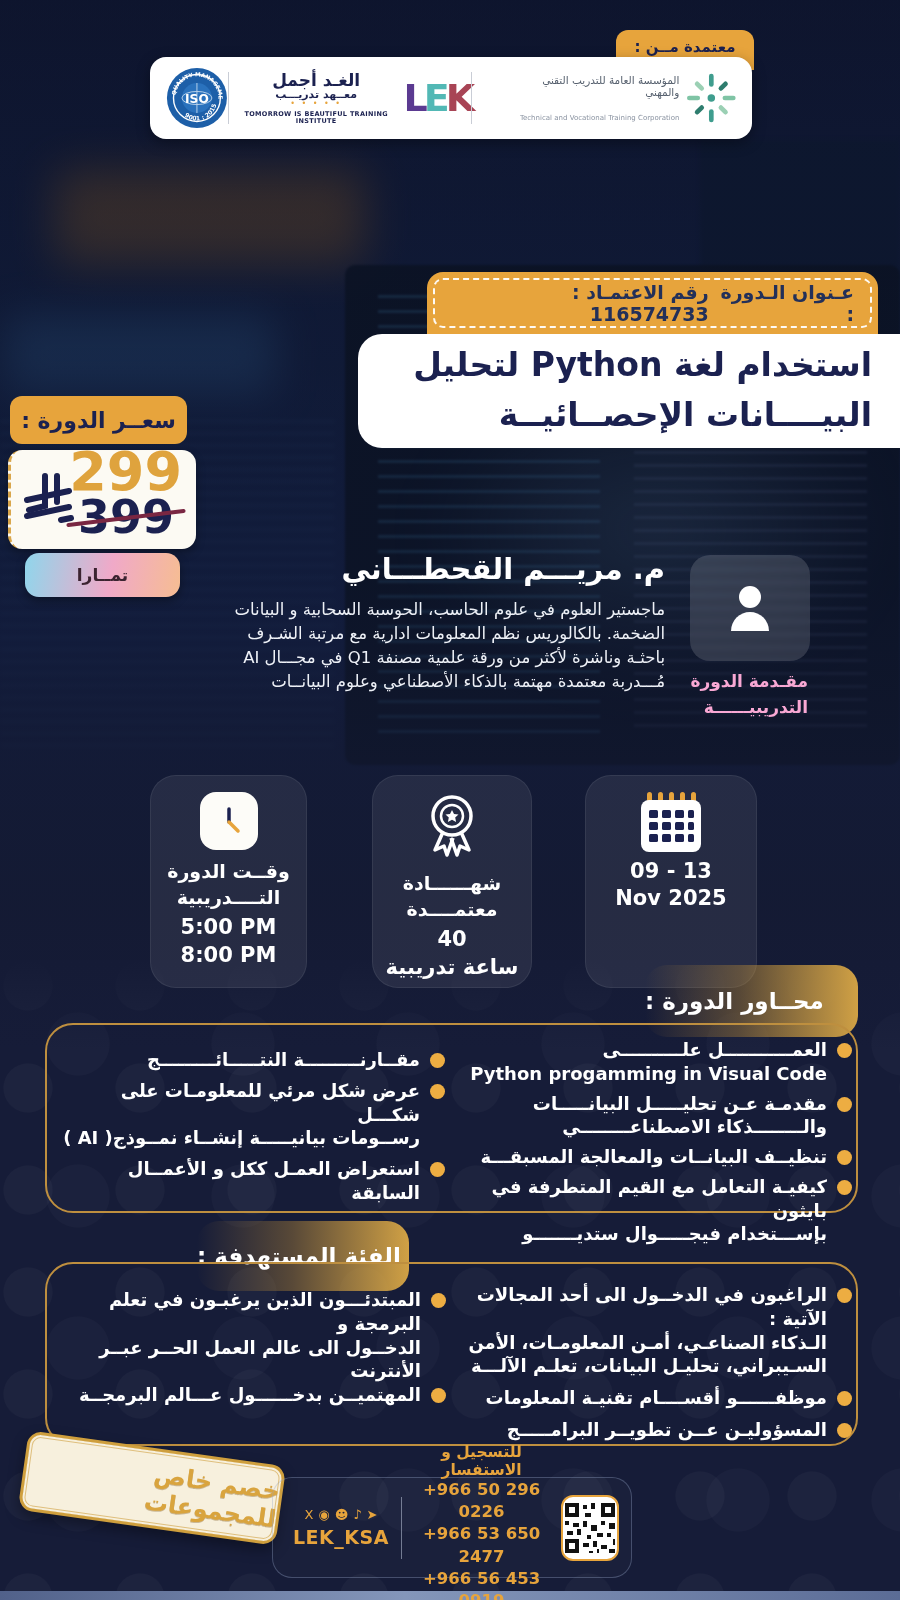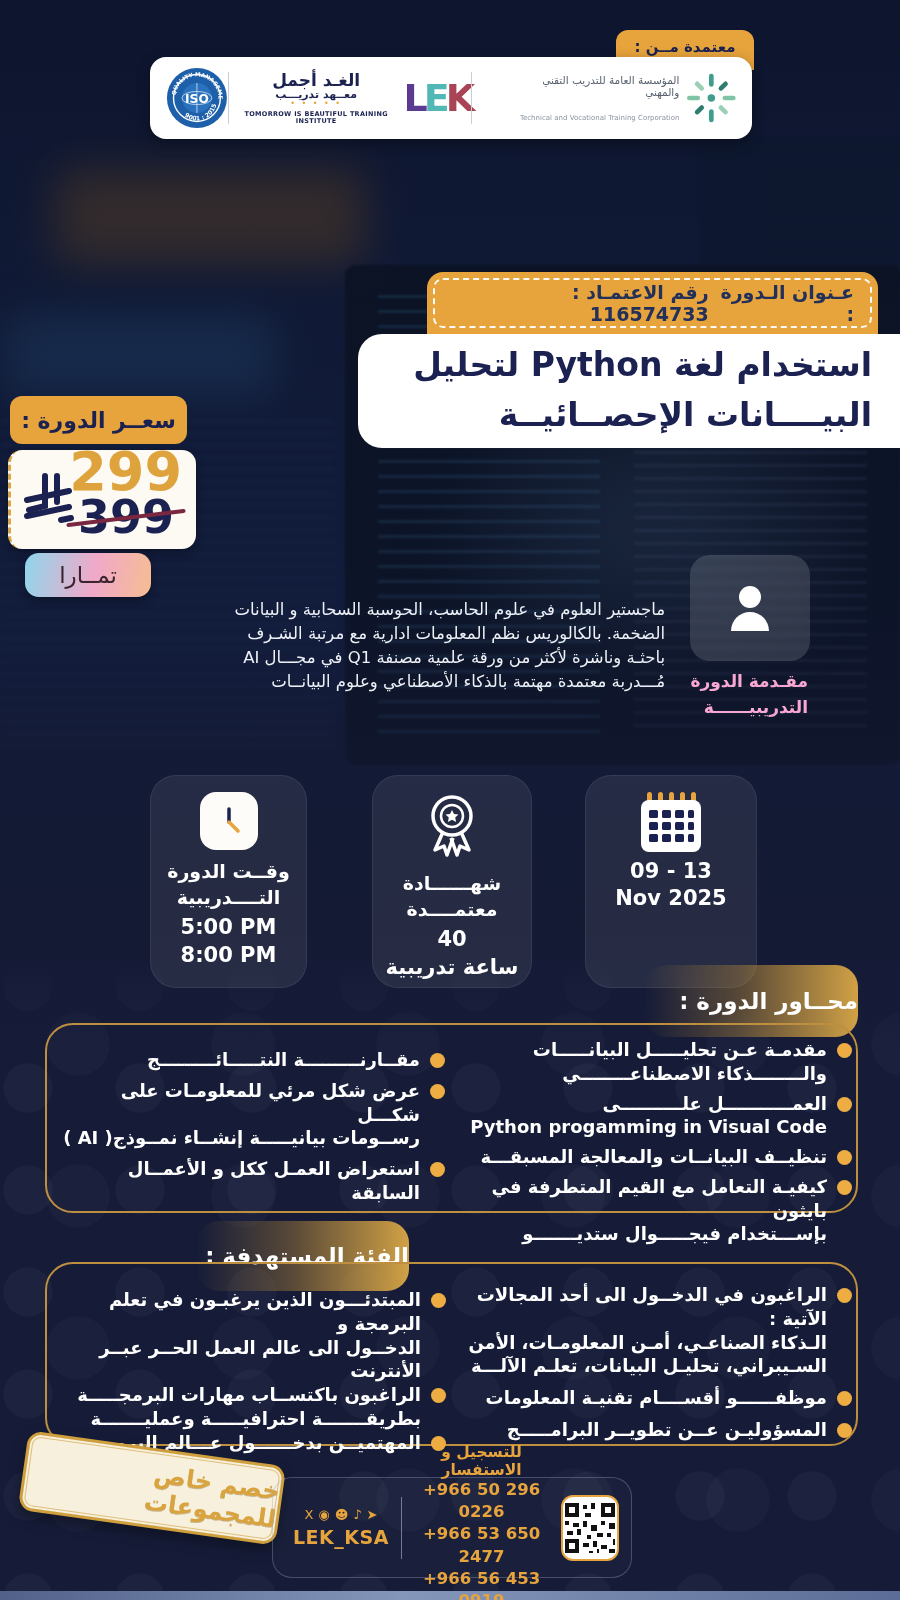--- a/index.html
+++ b/index.html
@@ -79,23 +79,23 @@
   
   .price-label { left:10px; top:396px; width:177px; height:48px; background:#E7A43C; border-radius:12px;
     color:#1B2150; font-weight:bold; font-size:22px; display:flex; align-items:center; justify-content:center; }
   .price-box { left:8px; top:450px; width:188px; height:99px; background:#fcfaf3; border-radius:14px;
     border-left:3px dashed #d9a64b; box-shadow:0 4px 10px rgba(0,0,0,.3); direction:ltr; }
   .price-new { position:absolute; right:14px; top:-10px; color:#DFA33D; font-weight:bold; font-size:54px; }
   .price-old { position:absolute; right:22px; top:40px; color:#1B2150; font-weight:bold; font-size:46px; }
   .price-strike { position:absolute; left:-12px; top:48%; width:125%; height:4px; background:#7A2742;
     transform:rotate(-7deg); border-radius:2px; }
   .sar-icon { position:absolute; left:12px; top:22px; }
-  .tamara { left:25px; top:553px; width:126px; height:44px; border-radius:14px;
+  .tamara { left:25px; top:553px; width:155px; height:44px; border-radius:14px;
     background:linear-gradient(100deg,#8fd6ec 0%,#f0a9c8 55%,#f6bd92 100%);
-    color:#3b2330; font-weight:normal; font-size:23px; display:flex; align-items:center; justify-content:center;
+    color:#3b2330; font-weight:bold; font-size:17px; display:flex; align-items:center; justify-content:center;
     box-shadow:0 4px 10px rgba(0,0,0,.35); }
 
   
   .inst-name { left:135px; top:552px; width:530px; color:#ffffff; font-weight:bold; font-size:29px; text-align:right; }
   .inst-bio { left:130px; top:598px; width:535px; color:#eef1f7; font-size:16.5px; line-height:1.46; text-align:right; }
   .presenter-icon { left:690px; top:555px; width:120px; height:106px; background:rgba(255,255,255,.14);
     border-radius:20px; display:flex; align-items:center; justify-content:center; backdrop-filter:blur(2px); }
   .presenter-role { left:682px; top:668px; width:136px; color:#f9a8d4; font-weight:bold; font-size:17px;
     line-height:1.55; text-align:right; padding-right:10px; }
 
@@ -106,21 +106,21 @@
   .icard-cert { left:372px; width:160px; }
   .icard-date { left:585px; width:172px; }
   .icard .lbl { color:#fff; font-weight:bold; font-size:19px; line-height:1.35; text-align:center; margin-top:9px; }
   .icard .val { color:#fff; font-weight:bold; font-size:21px; line-height:1.3; text-align:center; margin-top:4px; }
   .val-ltr { direction:ltr; }
   .clock-tile { width:58px; height:58px; background:#fdfcf8; border-radius:16px;
     display:flex; align-items:center; justify-content:center; }
 
   
   .sec-header { height:72px; border-radius:22px; color:#ffffff; font-weight:bold; font-size:23px;
-    display:flex; align-items:center; justify-content:flex-start; }
+    display:flex; align-items:center; justify-content:flex-end; }
   .topics-header { left:645px; top:965px; width:213px;
     background:linear-gradient(270deg, rgba(224,172,70,.92), rgba(170,128,55,.45) 55%, rgba(120,90,40,0)); }
   .aud-header { left:197px; top:1221px; width:212px; height:70px;
     background:linear-gradient(270deg, rgba(224,172,70,.92), rgba(170,128,55,.45) 55%, rgba(120,90,40,0)); }
   .outline-box { border:2px solid #BE8F3F; border-radius:28px; }
   .topics-box { left:45px; top:1023px; width:813px; height:190px; }
   .aud-box { left:45px; top:1262px; width:813px; height:184px; }
 
   .blist { display:flex; flex-direction:column; }
   .bitem { display:flex; gap:10px; align-items:flex-start; }
@@ -250,20 +250,21 @@
         <path d="M4 28 L46 19"></path>
         <path d="M4 44 L46 35"></path>
         <path d="M38 48 L48 46"></path>
       </g>
     </svg>
   </div>
   <div class="abs tamara">
     <span>تمــارا</span>
   </div>
 
+  <div class="abs inst-name">م. مريـــم القحطـــاني</div>
   <div class="abs inst-bio ml">ماجستير العلوم في علوم الحاسب، الحوسبة السحابية و البيانات
 الضخمة. بالكالوريس نظم المعلومات ادارية مع مرتبة الشـرف
 باحثـة وناشرة لأكثر من ورقة علمية مصنفة Q1 في مجـــال AI
 مُـــدربة معتمدة مهتمة بالذكاء الأصطناعي وعلوم البيانــات</div>
   <div class="abs presenter-icon">
     <svg width="58" height="58" viewBox="0 0 58 58">
       <circle cx="29" cy="18" r="11" fill="#ffffff"></circle>
       <path d="M10 52 a19 19 0 0 1 38 0 z" fill="#ffffff"></path>
     </svg>
   </div>
@@ -327,27 +328,27 @@
   </div>
 
   <div class="abs sec-header topics-header">
     <span>محــاور الدورة :</span>
   </div>
   <div class="abs outline-box topics-box"></div>
 
   <div class="abs blist topics-right">
     <div class="bitem">
         <span class="bullet"></span>
+        <span class="btext ml">العمـــــــــــل علــــــــــى
+Python progamming in Visual Code</span>
+      </div>
+    <div class="bitem">
+        <span class="bullet"></span>
         <span class="btext ml">مقدمـة عـن تحليـــــل البيانـــــات
 والــــــــذكاء الاصطناعــــــــي</span>
-      </div>
-    <div class="bitem">
-        <span class="bullet"></span>
-        <span class="btext ml">العمـــــــــــل علــــــــــى
-Python progamming in Visual Code</span>
       </div>
     <div class="bitem">
         <span class="bullet"></span>
         <span class="btext ml">تنظيــف البيانــات والمعالجة المسبقـــة</span>
       </div>
     <div class="bitem">
         <span class="bullet"></span>
         <span class="btext ml">كيفيـة التعامل مع القيم المتطرفة في بايثون
 بإســـتخدام فيجـــــوال ستديـــــــو</span>
       </div>
@@ -387,25 +388,20 @@
     <div class="bitem">
         <span class="bullet"></span>
         <span class="btext ml">المسؤوليـن عــن تطويــر البرامـــــج</span>
       </div>
   </div>
   <div class="abs blist aud-left">
     <div class="bitem">
         <span class="bullet"></span>
         <span class="btext ml">المبتدئـــون الذين يرغبـون في تعلم البرمجة و
 الدخــول الى عالم العمل الحــر عبــر الأنترنت</span>
-      </div>
-    <div class="bitem">
-        <span class="bullet"></span>
-        <span class="btext ml">الراغبون باكتســاب مهارات البرمجـــــة
-بطريقـــــــة احترافيـــــة وعمليـــــــة</span>
       </div>
     <div class="bitem">
         <span class="bullet"></span>
         <span class="btext ml">المهتميــن بدخــــــول عـــالم البرمجــة</span>
       </div>
   </div>
 
   <div class="abs stamp">
     <span>خصم خاص للمجموعات</span>
   </div>

